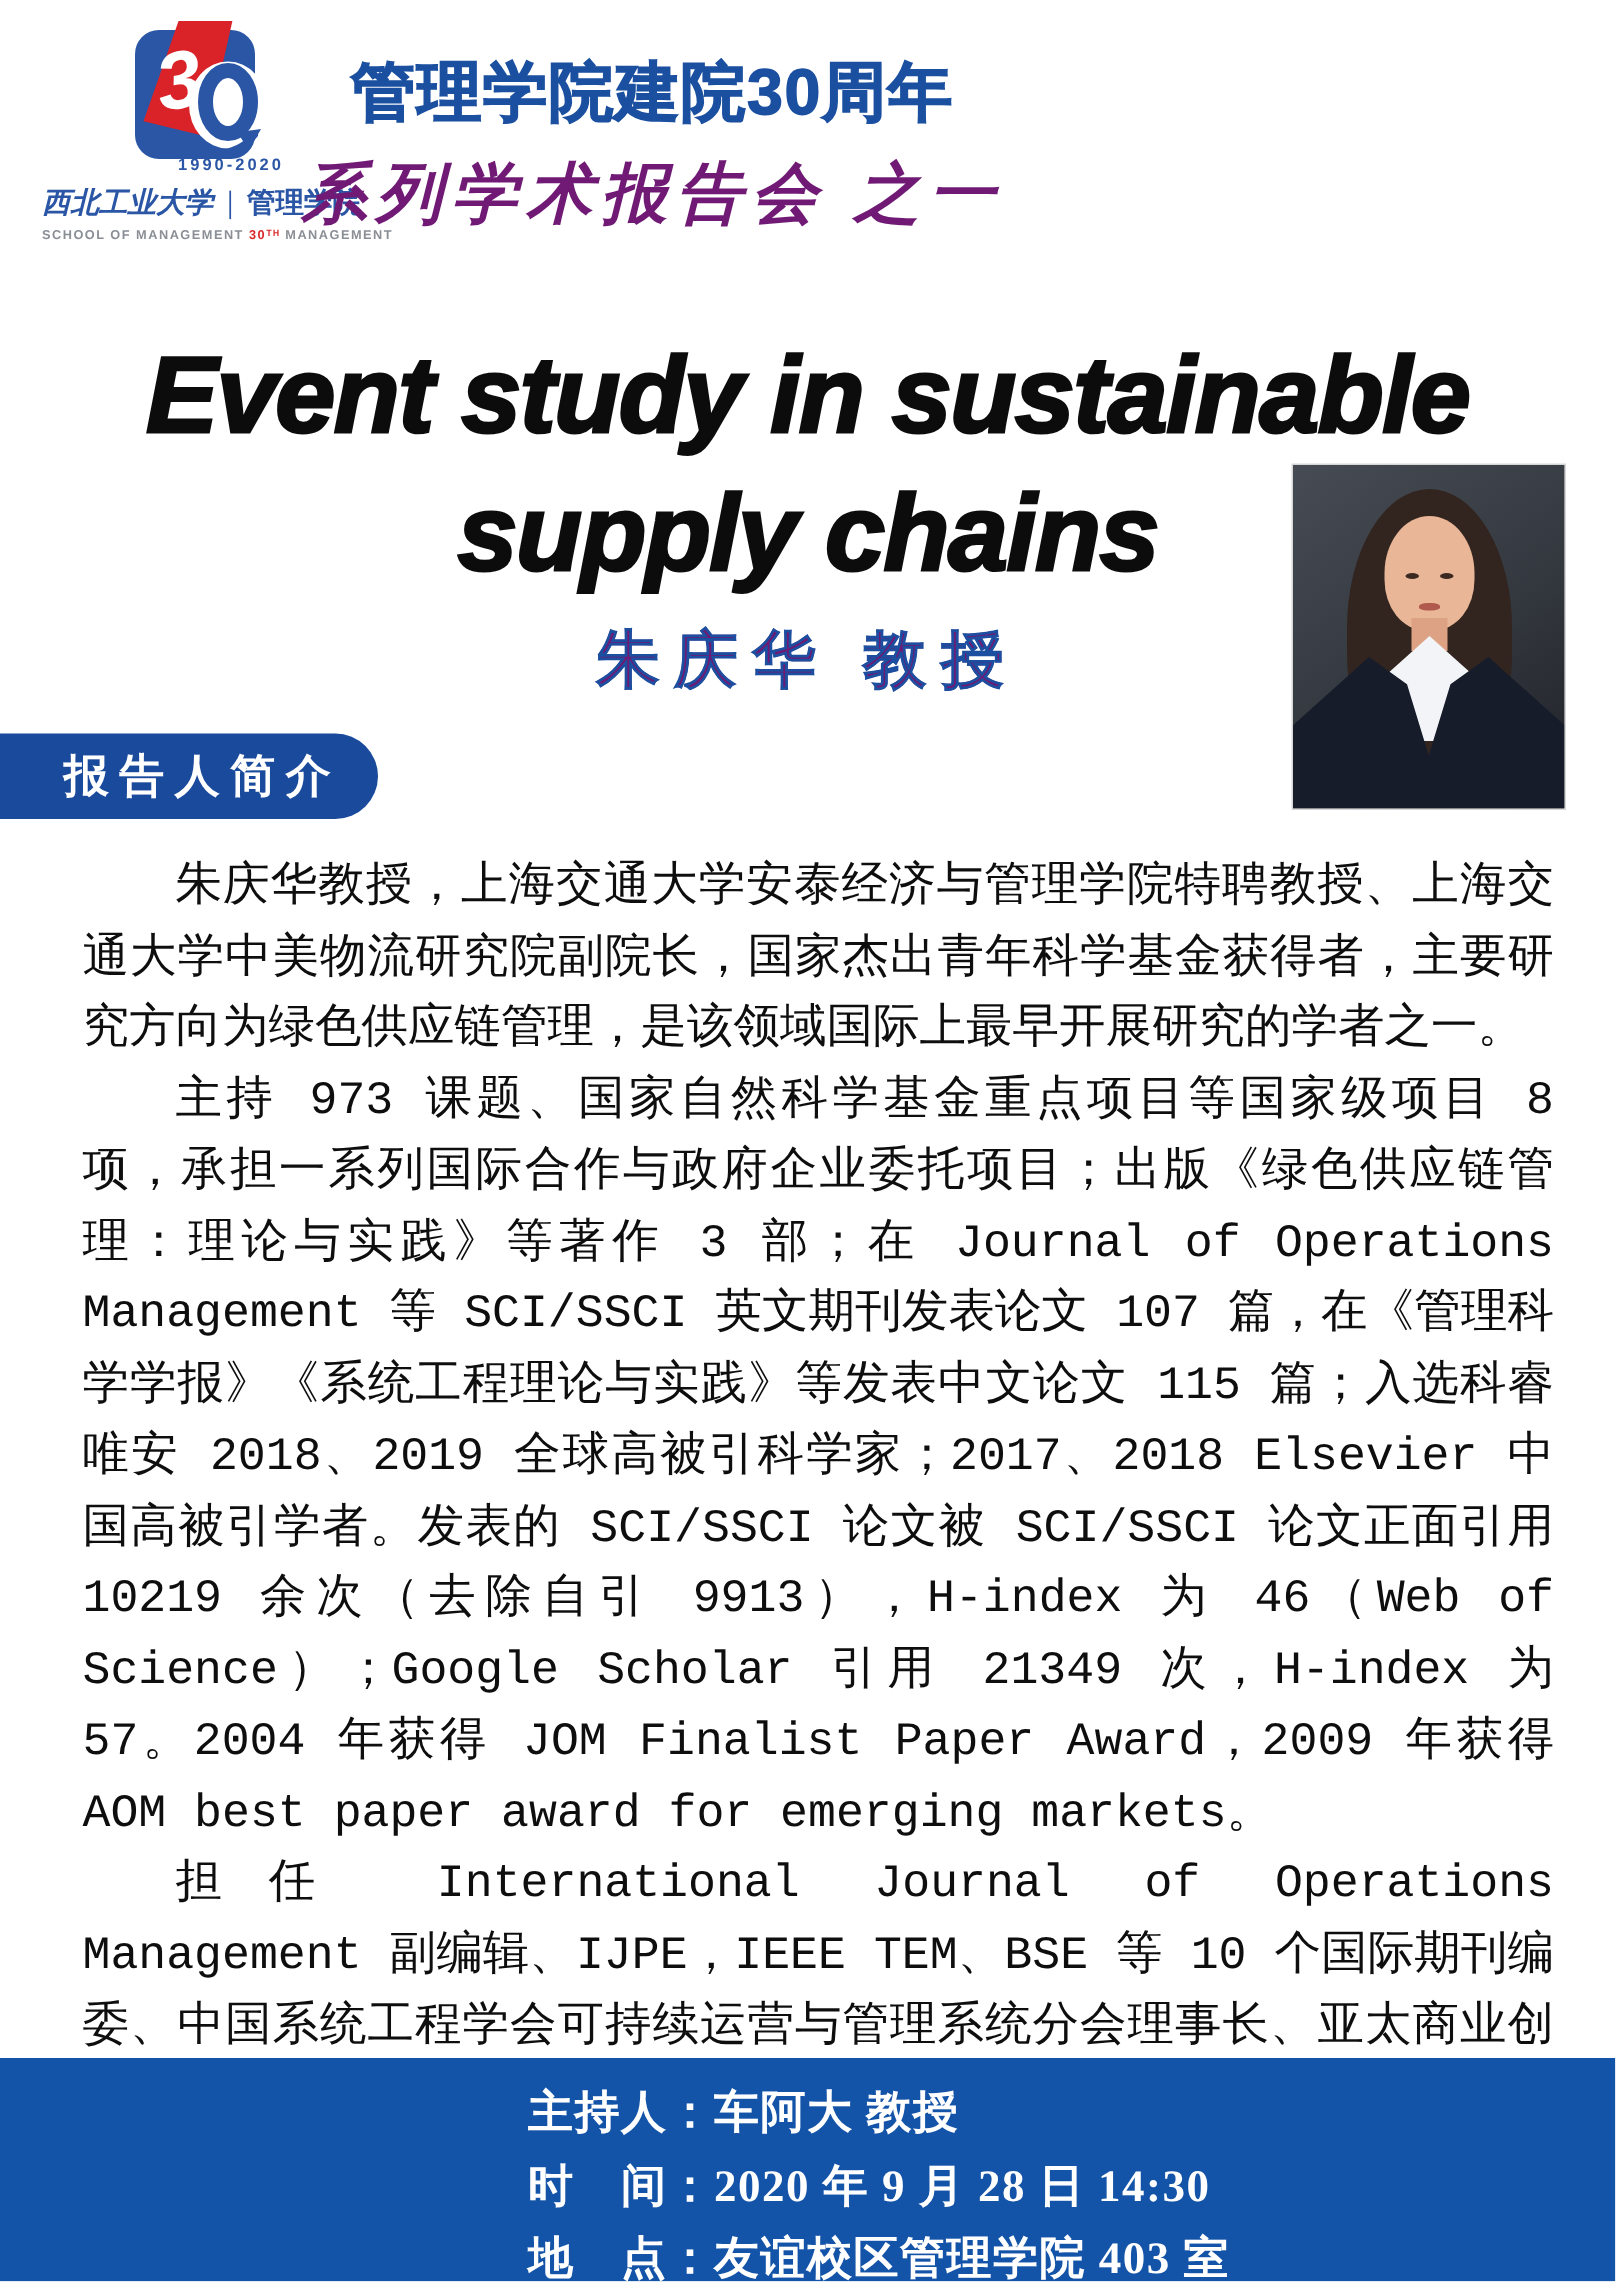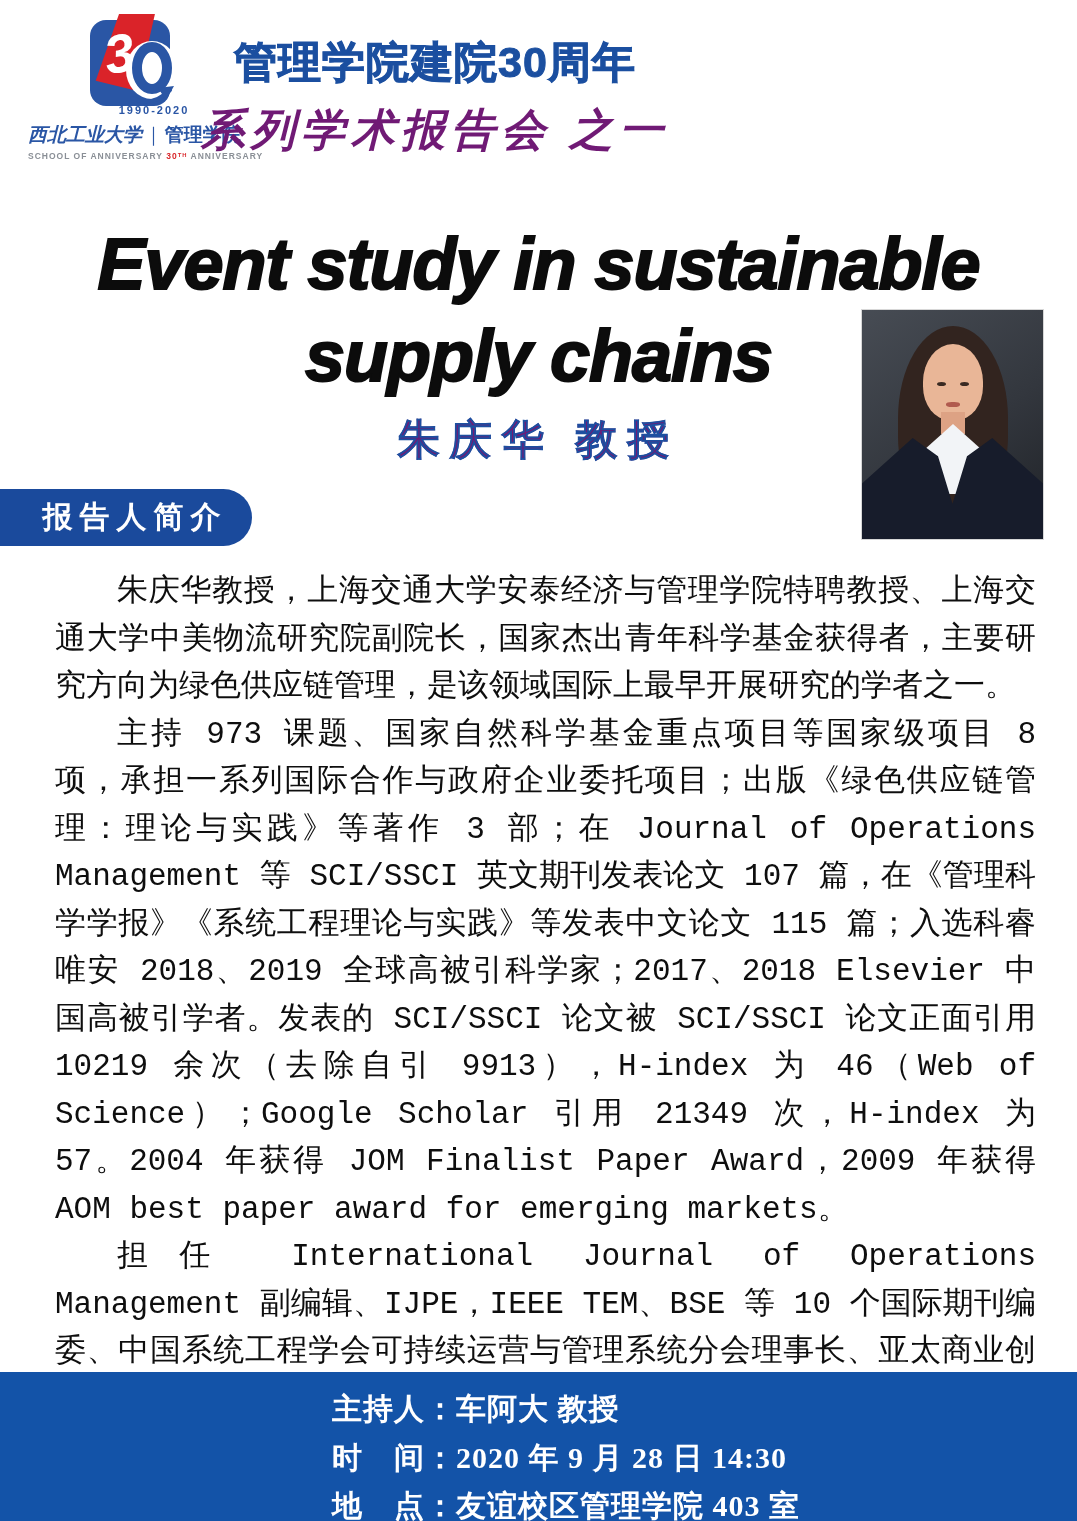--- a/index.html
+++ b/index.html
@@ -174,20 +174,21 @@
   }
   .bio p { text-indent: 2em; }
 
   
   .footer {
     position: absolute;
     left: 0; top: 1372px;
     width: 1077px; height: 149px;
     background: #1353a8;
     color: #ffffff;
+    padding-left: 20px;
   }
   .footer-lines {
     padding: 13px 0 0 332px;
     font-size: 30px;
     line-height: 48.5px;
     font-weight: 700;
     font-family: "Liberation Serif", "DejaVu Sans", sans-serif;
     letter-spacing: 1px;
     white-space: nowrap;
   }
@@ -202,21 +203,21 @@
       <rect x="42" y="6" width="80" height="86" rx="16" fill="#2a56a5"></rect>
       <path d="M 78 -4 L 112 4 L 84 78 L 44 62 Z" fill="#da2329" transform="rotate(-8 80 38)"></path>
       <text x="72" y="58" font-size="54" font-weight="bold" font-style="italic" fill="#ffffff" text-anchor="middle" font-family="Liberation Sans, sans-serif" transform="rotate(-10 72 44)">3</text>
       <ellipse cx="104" cy="56" rx="26" ry="29" fill="#ffffff"></ellipse>
       <ellipse cx="104" cy="54" rx="15" ry="21" fill="none" stroke="#2a56a5" stroke-width="10"></ellipse>
       <path d="M 84 84 Q 104 94 122 76" fill="none" stroke="#2a56a5" stroke-width="4" stroke-linecap="round"></path>
       <path d="M 118 86 L 126 72 L 110 74 Z" fill="#2a56a5"></path>
     </svg>
     <div class="logo-years">1990-2020</div>
     <div class="logo-cn"><span class="uni">西北工业大学</span><span class="sep">｜</span><span>管理学院</span></div>
-    <div class="logo-en"><span>SCHOOL OF ANNIVERSARY</span>&nbsp;<span class="anniv-num">30ᵀᴴ</span>&nbsp;<span>ANNIVERSARY</span></div>
+    <div class="logo-en"><span>SCHOOL OF MANAGEMENT</span>&nbsp;<span class="anniv-num">30ᵀᴴ</span>&nbsp;<span>MANAGEMENT</span></div>
   </div>
 
   <div class="header-text">
     <div class="header-title">管理学院建院30周年</div>
     <div class="header-subtitle">系列学术报告会 之一</div>
   </div>
 
   <div class="talk-title">
     <div>Event study in sustainable</div>
     <div>supply chains</div>

